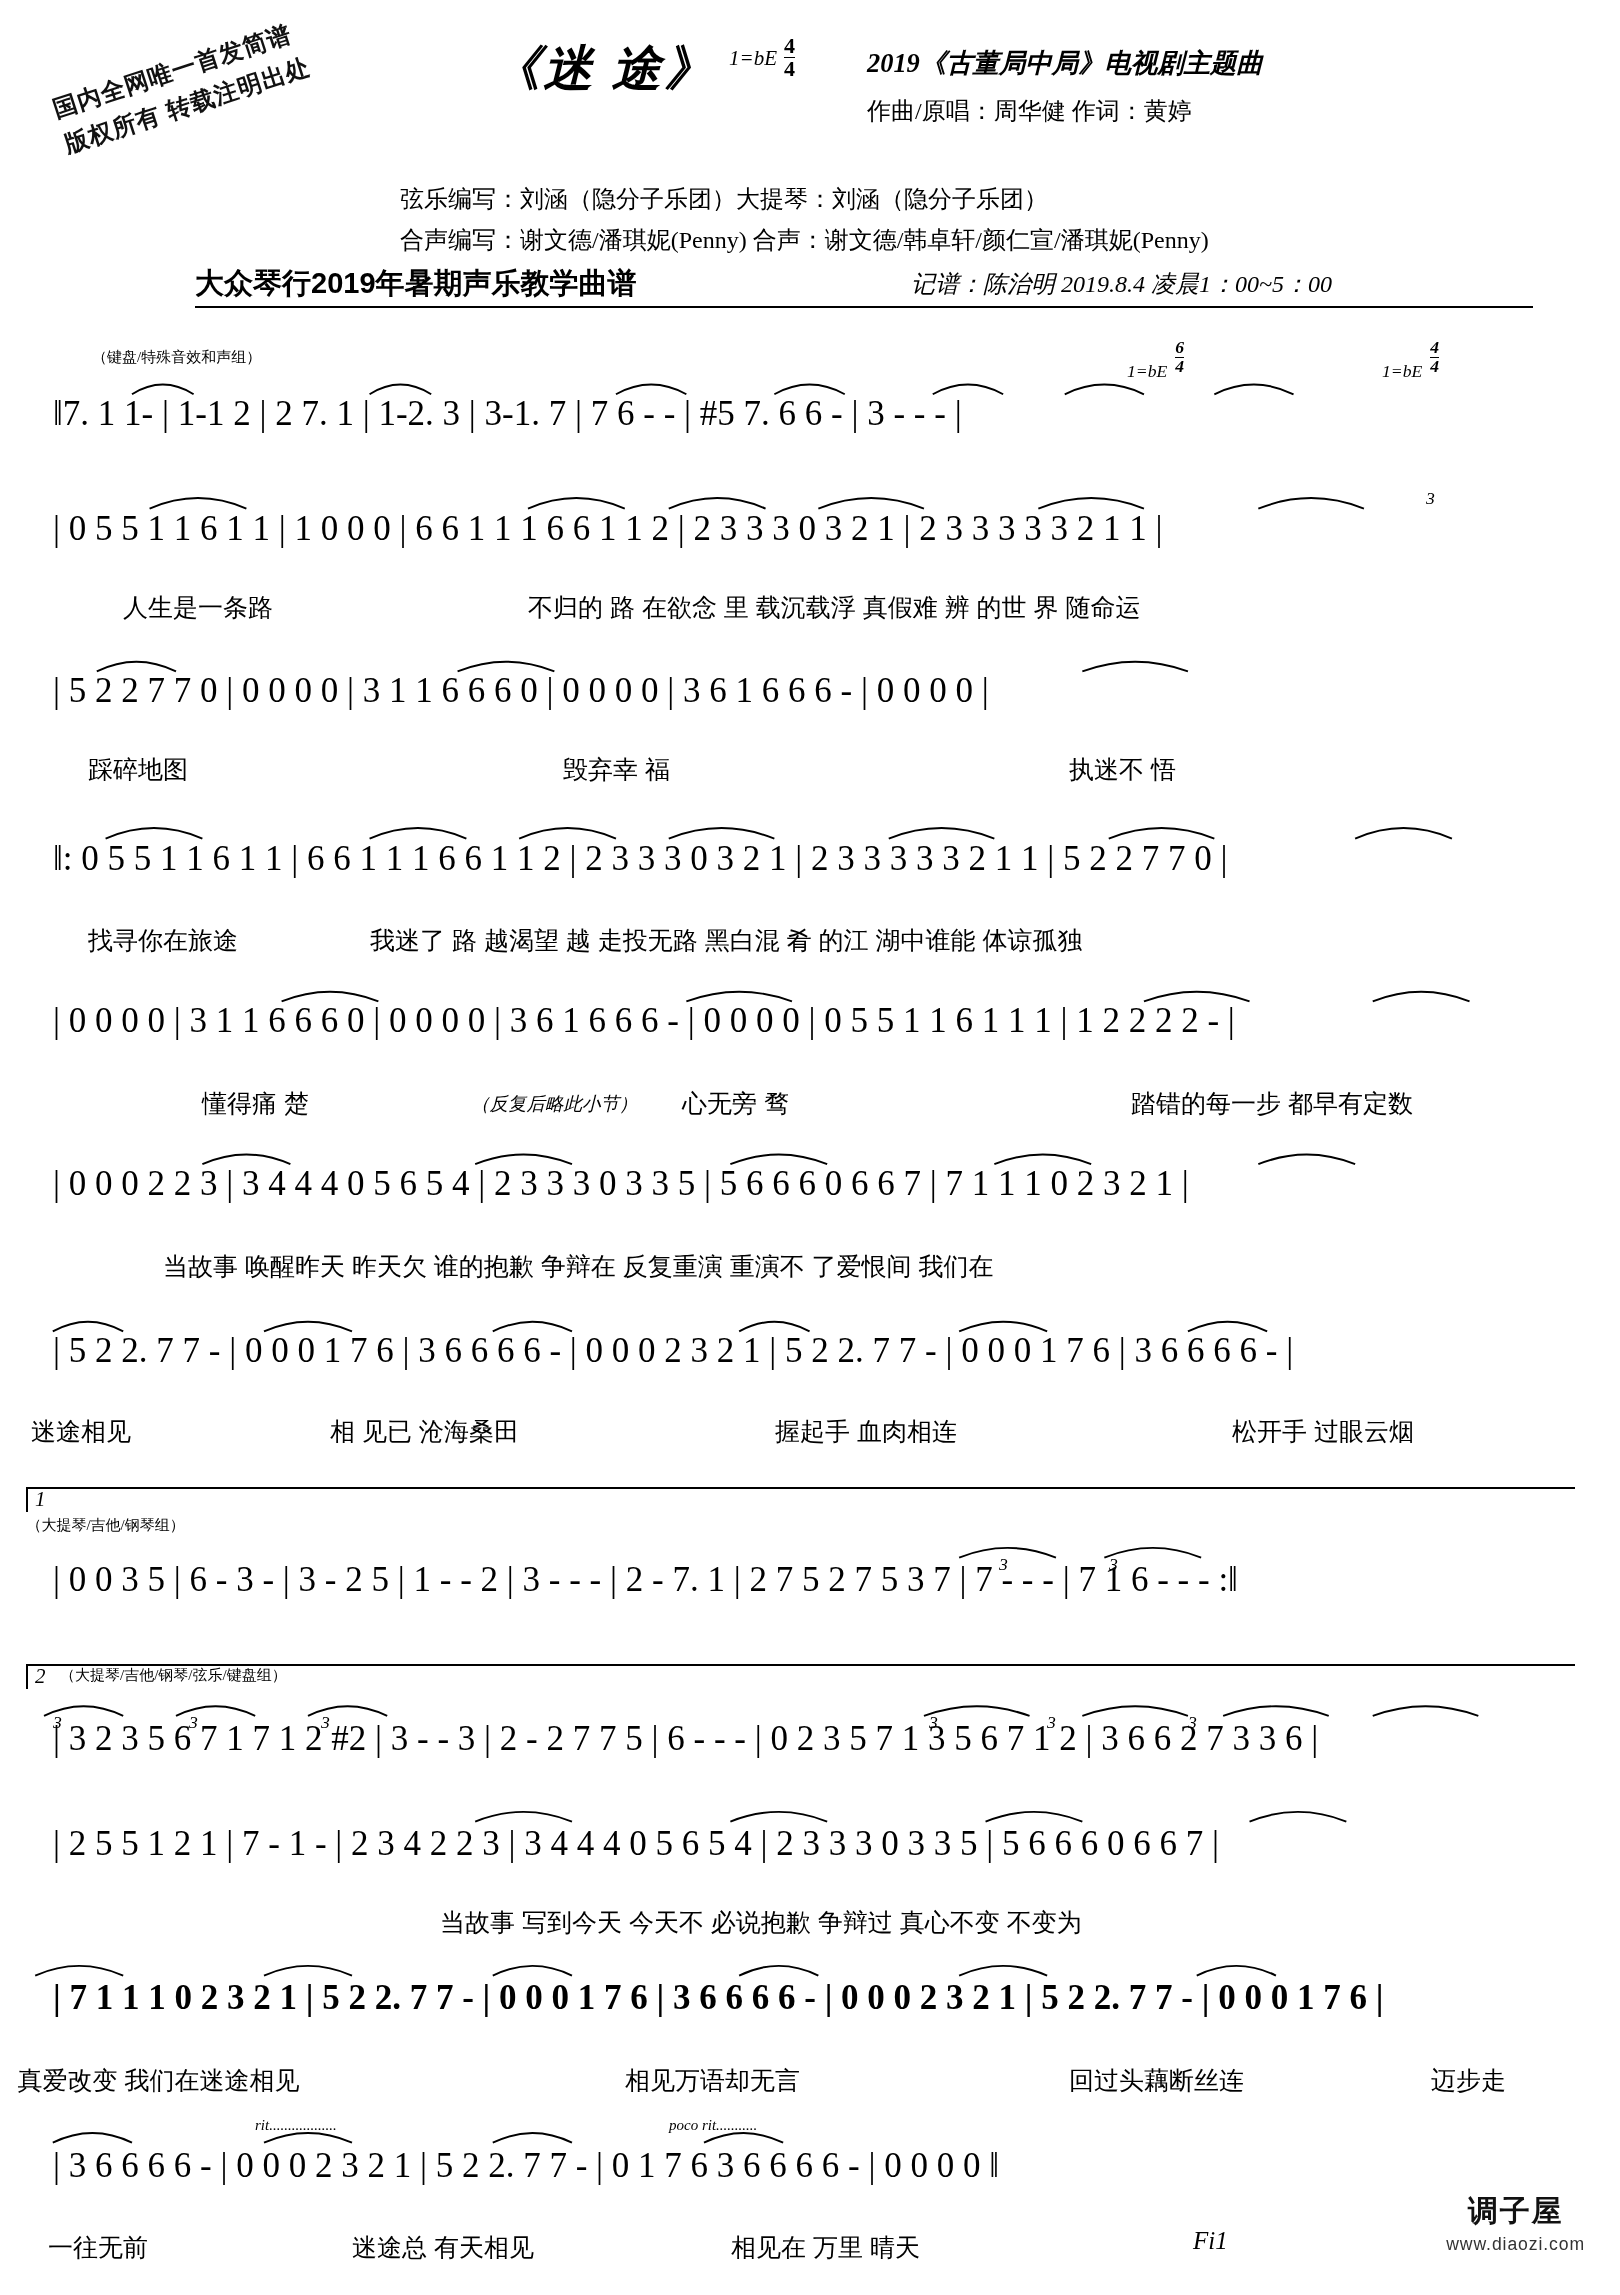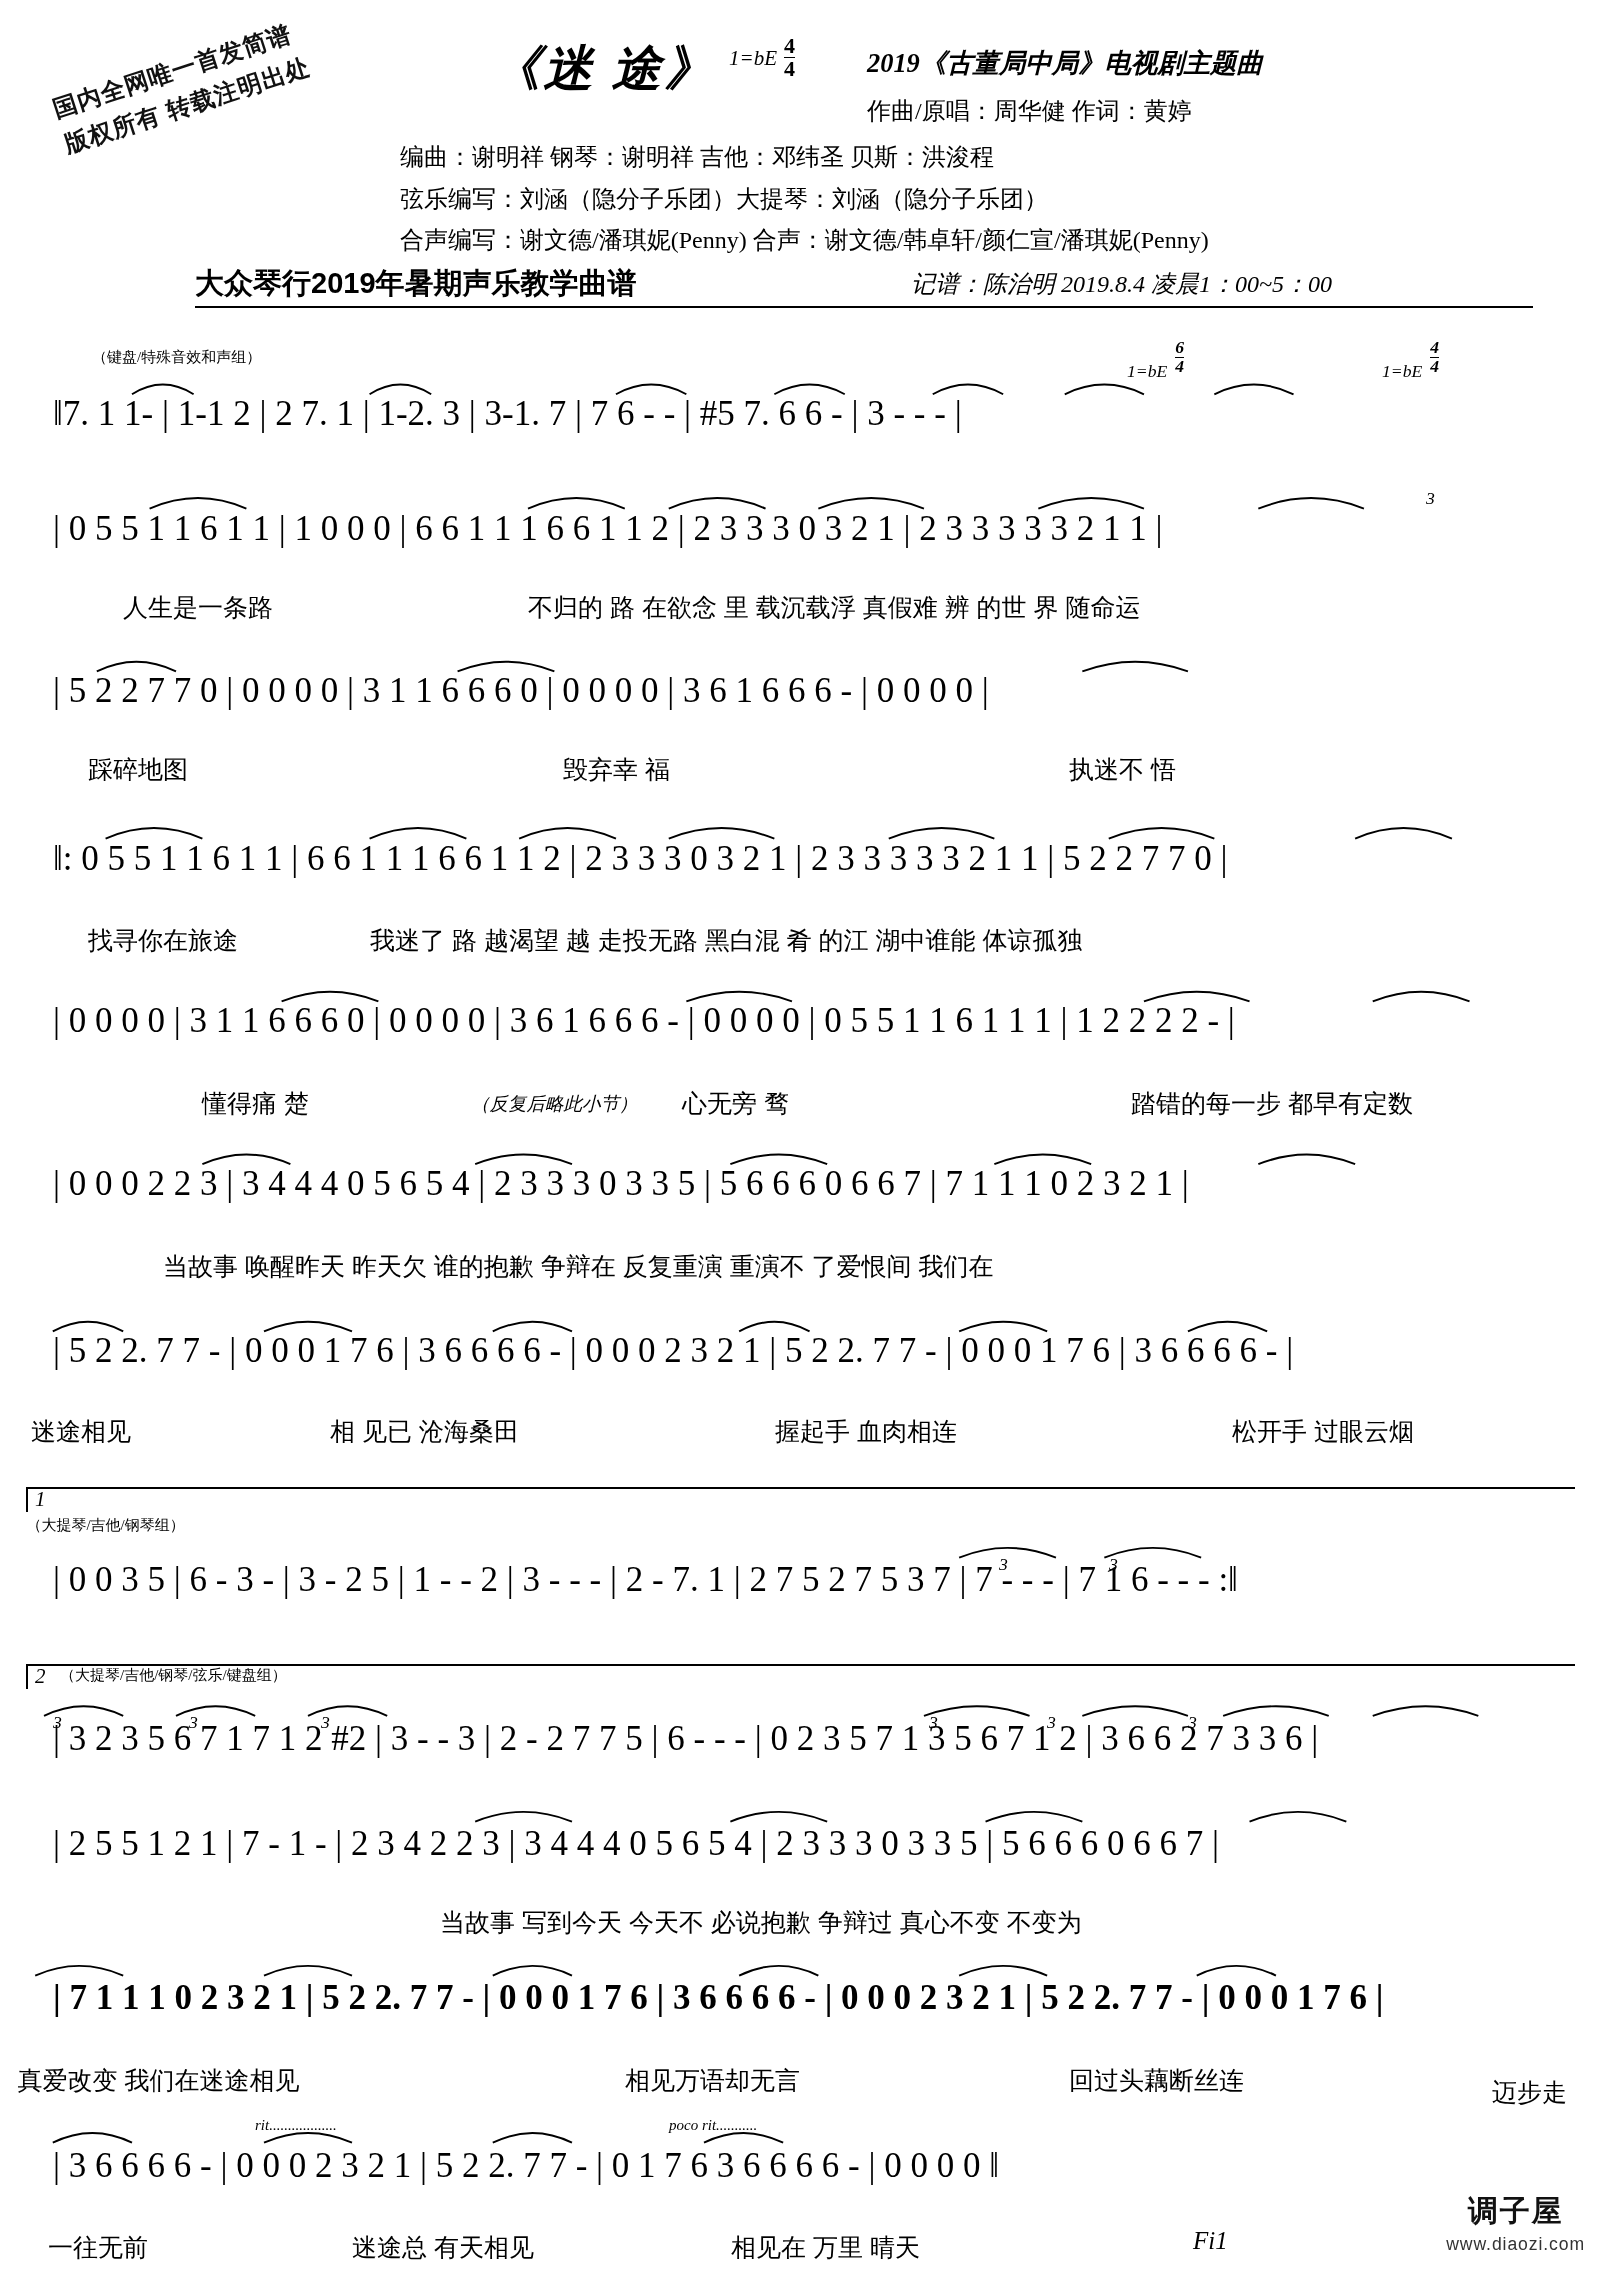--- a/index.html
+++ b/index.html
@@ -225,21 +225,20 @@
       <span class="song-title">《迷 途》</span>
       <span class="keysig">1=bE</span>
       <span class="frac">
         <span class="num">4</span>
         <span class="den">4</span>
       </span>
     </div>
 
     <div class="subtitle-tv">2019《古董局中局》电视剧主题曲</div>
     <div class="credit-line c1">作曲/原唱：周华健  作词：黄婷</div>
-    <div class="credit-line c2">编曲：谢明祥  钢琴：谢明祥  吉他：邓纬圣  贝斯：洪浚程</div>
     <div class="credit-line c3">弦乐编写：刘涵（隐分子乐团）大提琴：刘涵（隐分子乐团）</div>
     <div class="credit-line c4">合声编写：谢文德/潘琪妮(Penny)  合声：谢文德/韩卓轩/颜仁宣/潘琪妮(Penny)</div>
 
     <div class="banner">大众琴行2019年暑期声乐教学曲谱</div>
     <div class="scribe">记谱：陈治明 2019.8.4 凌晨1：00~5：00</div>
     <div class="hrule"></div>
   </div>
 
   <div class="ann" style="left:92px; top:348px;">（键盘/特殊音效和声组）</div>
 
@@ -325,21 +324,21 @@
     <div class="notes">| 2 5 5 1 2 1 | 7 - 1 - | 2 3 4 2 2 3 | 3 4 4 4 0 5 6 5 4 | 2 3 3 3 0 3 3 5 | 5 6 6 6 0 6 6 7 |</div>
   </div>
   <div class="lyr" style="left:440px; top:1906px;">当故事 写到今天   今天不 必说抱歉 争辩过 真心不变  不变为</div>
 
   <div class="row" style="top:1980px;font-weight:bold;">
     <div class="notes">| 7 1 1 1 0 2 3 2 1 | 5 2 2. 7 7 - | 0 0 0 1 7 6 | 3 6 6 6 6 - | 0 0 0 2 3 2 1 | 5 2 2. 7 7 - | 0 0 0 1 7 6 |</div>
   </div>
   <div class="lyr" style="left:17.6px; top:2064px;">真爱改变  我们在迷途相见</div>
   <div class="lyr" style="left:625px; top:2064px;">相见万语却无言</div>
   <div class="lyr" style="left:1069px; top:2064px;">回过头藕断丝连</div>
-  <div class="lyr" style="left:1492px; top:2064px;margin-top:12px;">迈步走</div>
+  <div class="lyr" style="left:1431px; top:2064px;">迈步走</div>
 
   <div class="ann ann-i" style="left:255px; top:2117px;">rit..................</div>
   <div class="ann ann-i" style="left:669px; top:2117px;">poco rit...........</div>
 
   <div class="row" style="top:2148px;">
     <div class="notes">| 3 6 6 6 6 - | 0 0 0 2 3 2 1 | 5 2 2. 7 7 - | 0 1 7 6  3 6 6 6 6 - | 0 0 0 0 ‖</div>
   </div>
   <div class="lyr" style="left:48px; top:2231px;">一往无前</div>
   <div class="lyr" style="left:352px; top:2231px;">迷途总 有天相见</div>
   <div class="lyr" style="left:731px; top:2231px;">相见在 万里 晴天</div>

